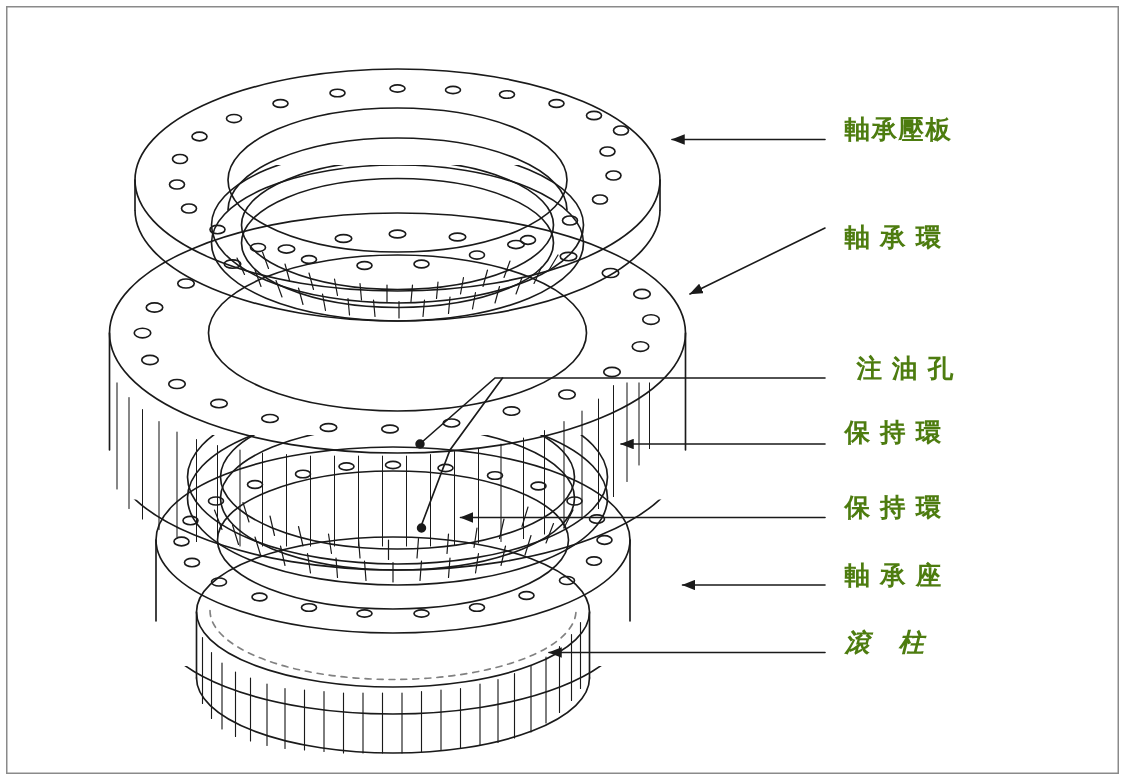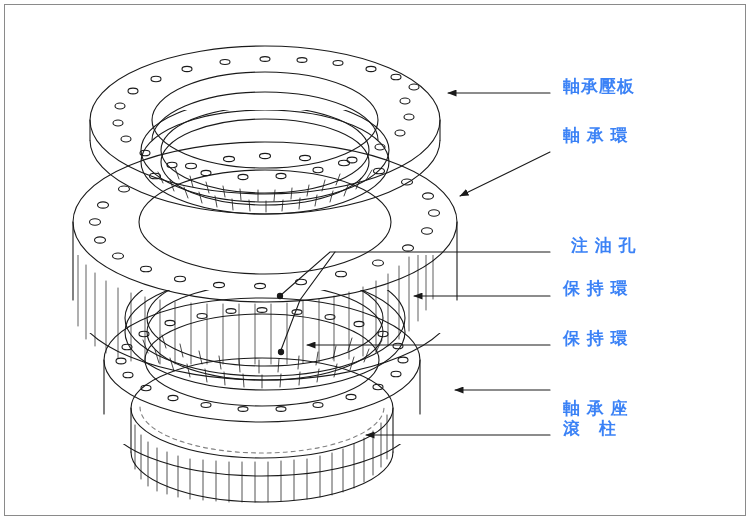--- a/index.html
+++ b/index.html
@@ -31,21 +31,21 @@
   #drawing {
     position: absolute;
     left: 0;
     top: 0;
   }
   .label {
     position: absolute;
     font-family: "Liberation Sans", sans-serif;
     font-size: 17px;
     font-weight: bold;
-    color: #3b82f6;
+    color: #4d7c0f;
     letter-spacing: 1px;
     white-space: nowrap;
     line-height: 1;
     text-align: center;
   }
 </style>
 </head>
 <body>
 
 <div id="canvas">
@@ -256,25 +256,25 @@
         <line x1="550" y1="345" x2="307" y2="345" marker-end="url(#arrowhead)"></line>
         <line x1="550" y1="390" x2="455" y2="390" marker-end="url(#arrowhead)"></line>
         <line x1="550" y1="435" x2="366" y2="435" marker-end="url(#arrowhead)"></line>
       </g>
 
     </g>
   </svg>
 
   <div class="label" style="left:563px; top:78px;">軸承壓板</div>
 
-  <div class="label" style="left:563px; top:127px;">軸 承 環</div>
+  <div class="label" style="left:563px; top:150px;">軸 承 環</div>
 
   <div class="label" style="left:571px; top:237px;">注 油 孔</div>
 
   <div class="label" style="left:563px; top:280px;">保 持 環</div>
 
   <div class="label" style="left:563px; top:330px;">保 持 環</div>
 
-  <div class="label" style="left:563px; top:375px;margin-top:25px;">軸 承 座</div>
-
-  <div class="label" style="left:563px; top:420px;">滾　柱</div>
+  <div class="label" style="left:563px; top:375px;">軸 承 座</div>
+
+  <div class="label" style="left:563px; top:420px;font-style:italic;">滾　柱</div>
 
 </div>
 
 </body></html>

